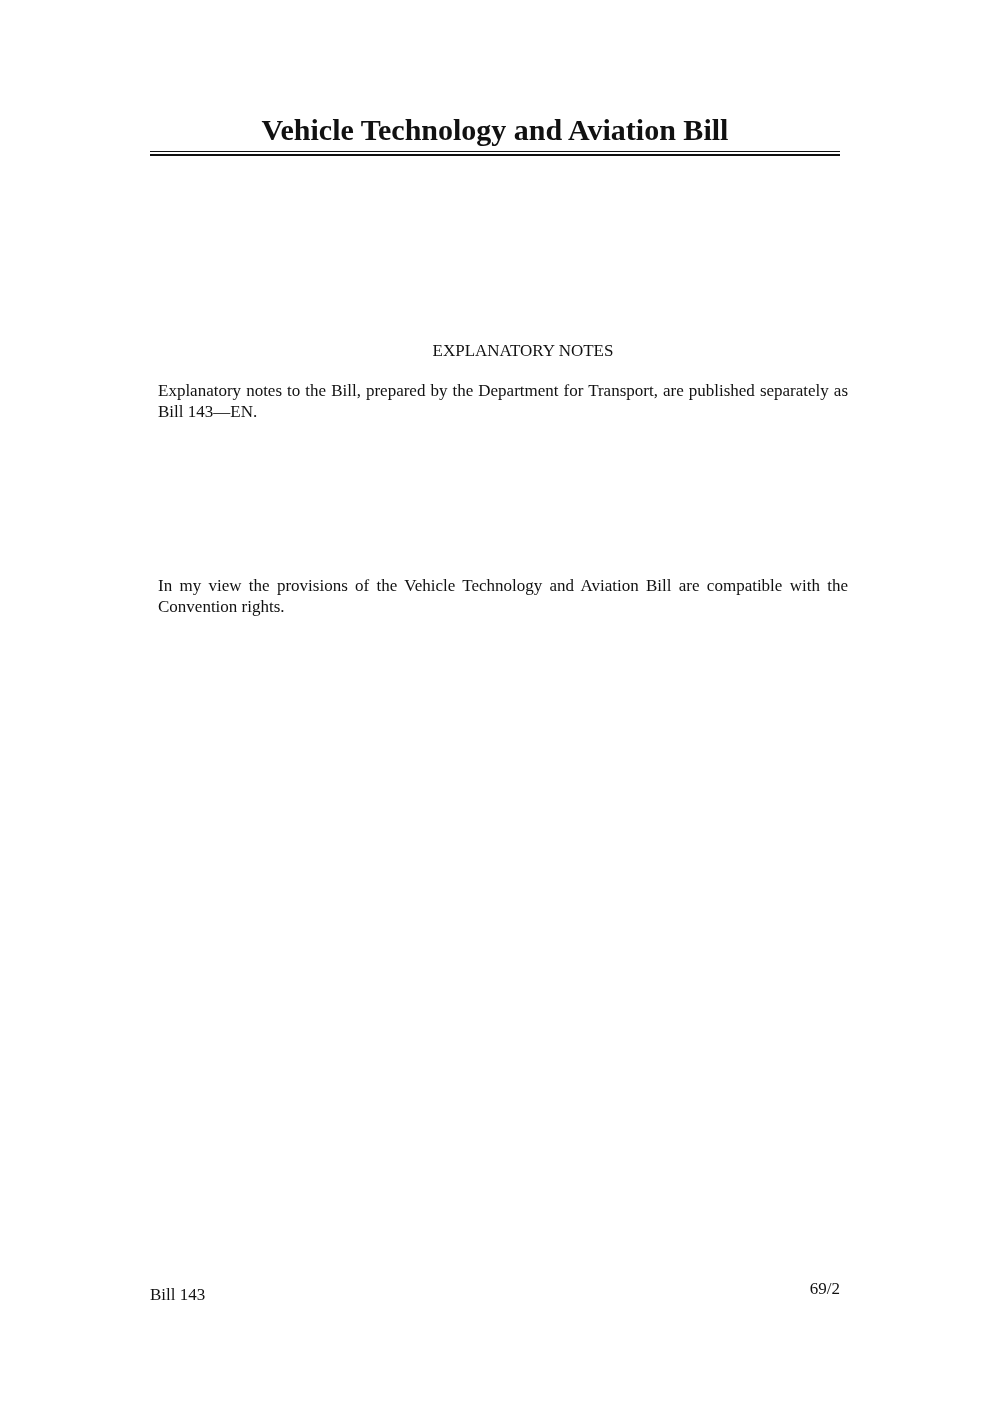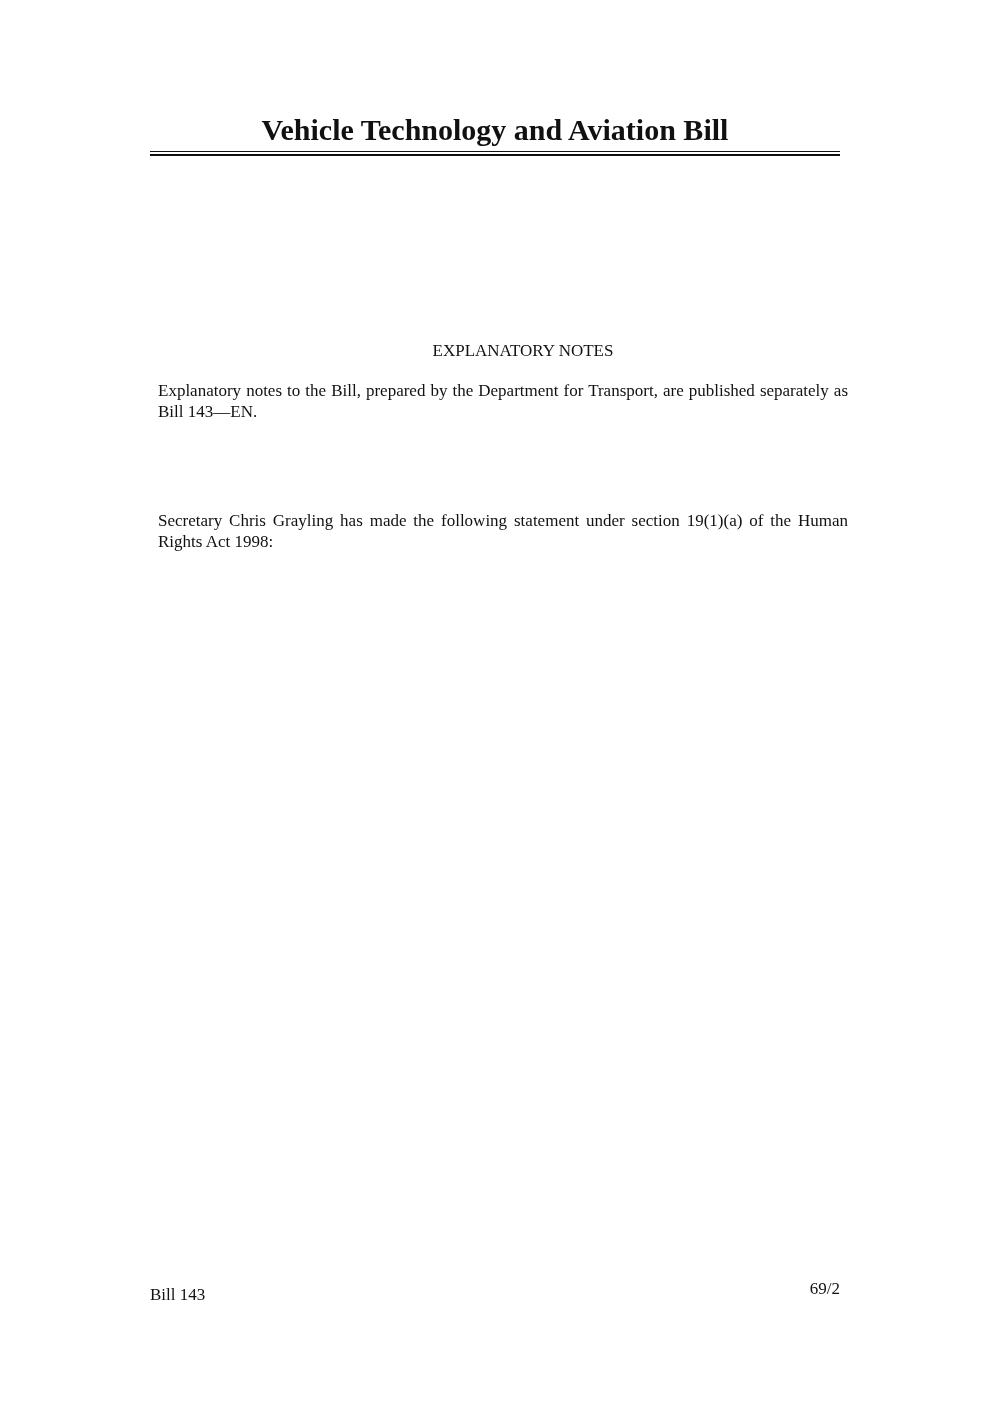--- a/index.html
+++ b/index.html
@@ -91,17 +91,17 @@
 <body>
 
 <div class="page">
   <h1 class="title">Vehicle Technology and Aviation Bill</h1>
   <div class="rule-thin"></div>
   <div class="rule-thick"></div>
 
   <h2 class="heading" style="top:329px;">EXPLANATORY NOTES</h2>
   <p class="para justify" style="top:372px;">Explanatory notes to the Bill, prepared by the Department for Transport, are published separately as Bill 143—EN.</p>
 
-  <p class="para justify" style="top:502px;">Secretary Chris Grayling has made the following statement under section 19(1)(a) of the Human Rights Act 1998:</p>
+  <p class="para justify" style="top:567px;">In my view the provisions of the Vehicle Technology and Aviation Bill are compatible with the Convention rights.</p>
 
   <div class="footer-left">Bill 143</div>
   <div class="footer-right">69/2</div>
 </div>
 
 </body></html>

